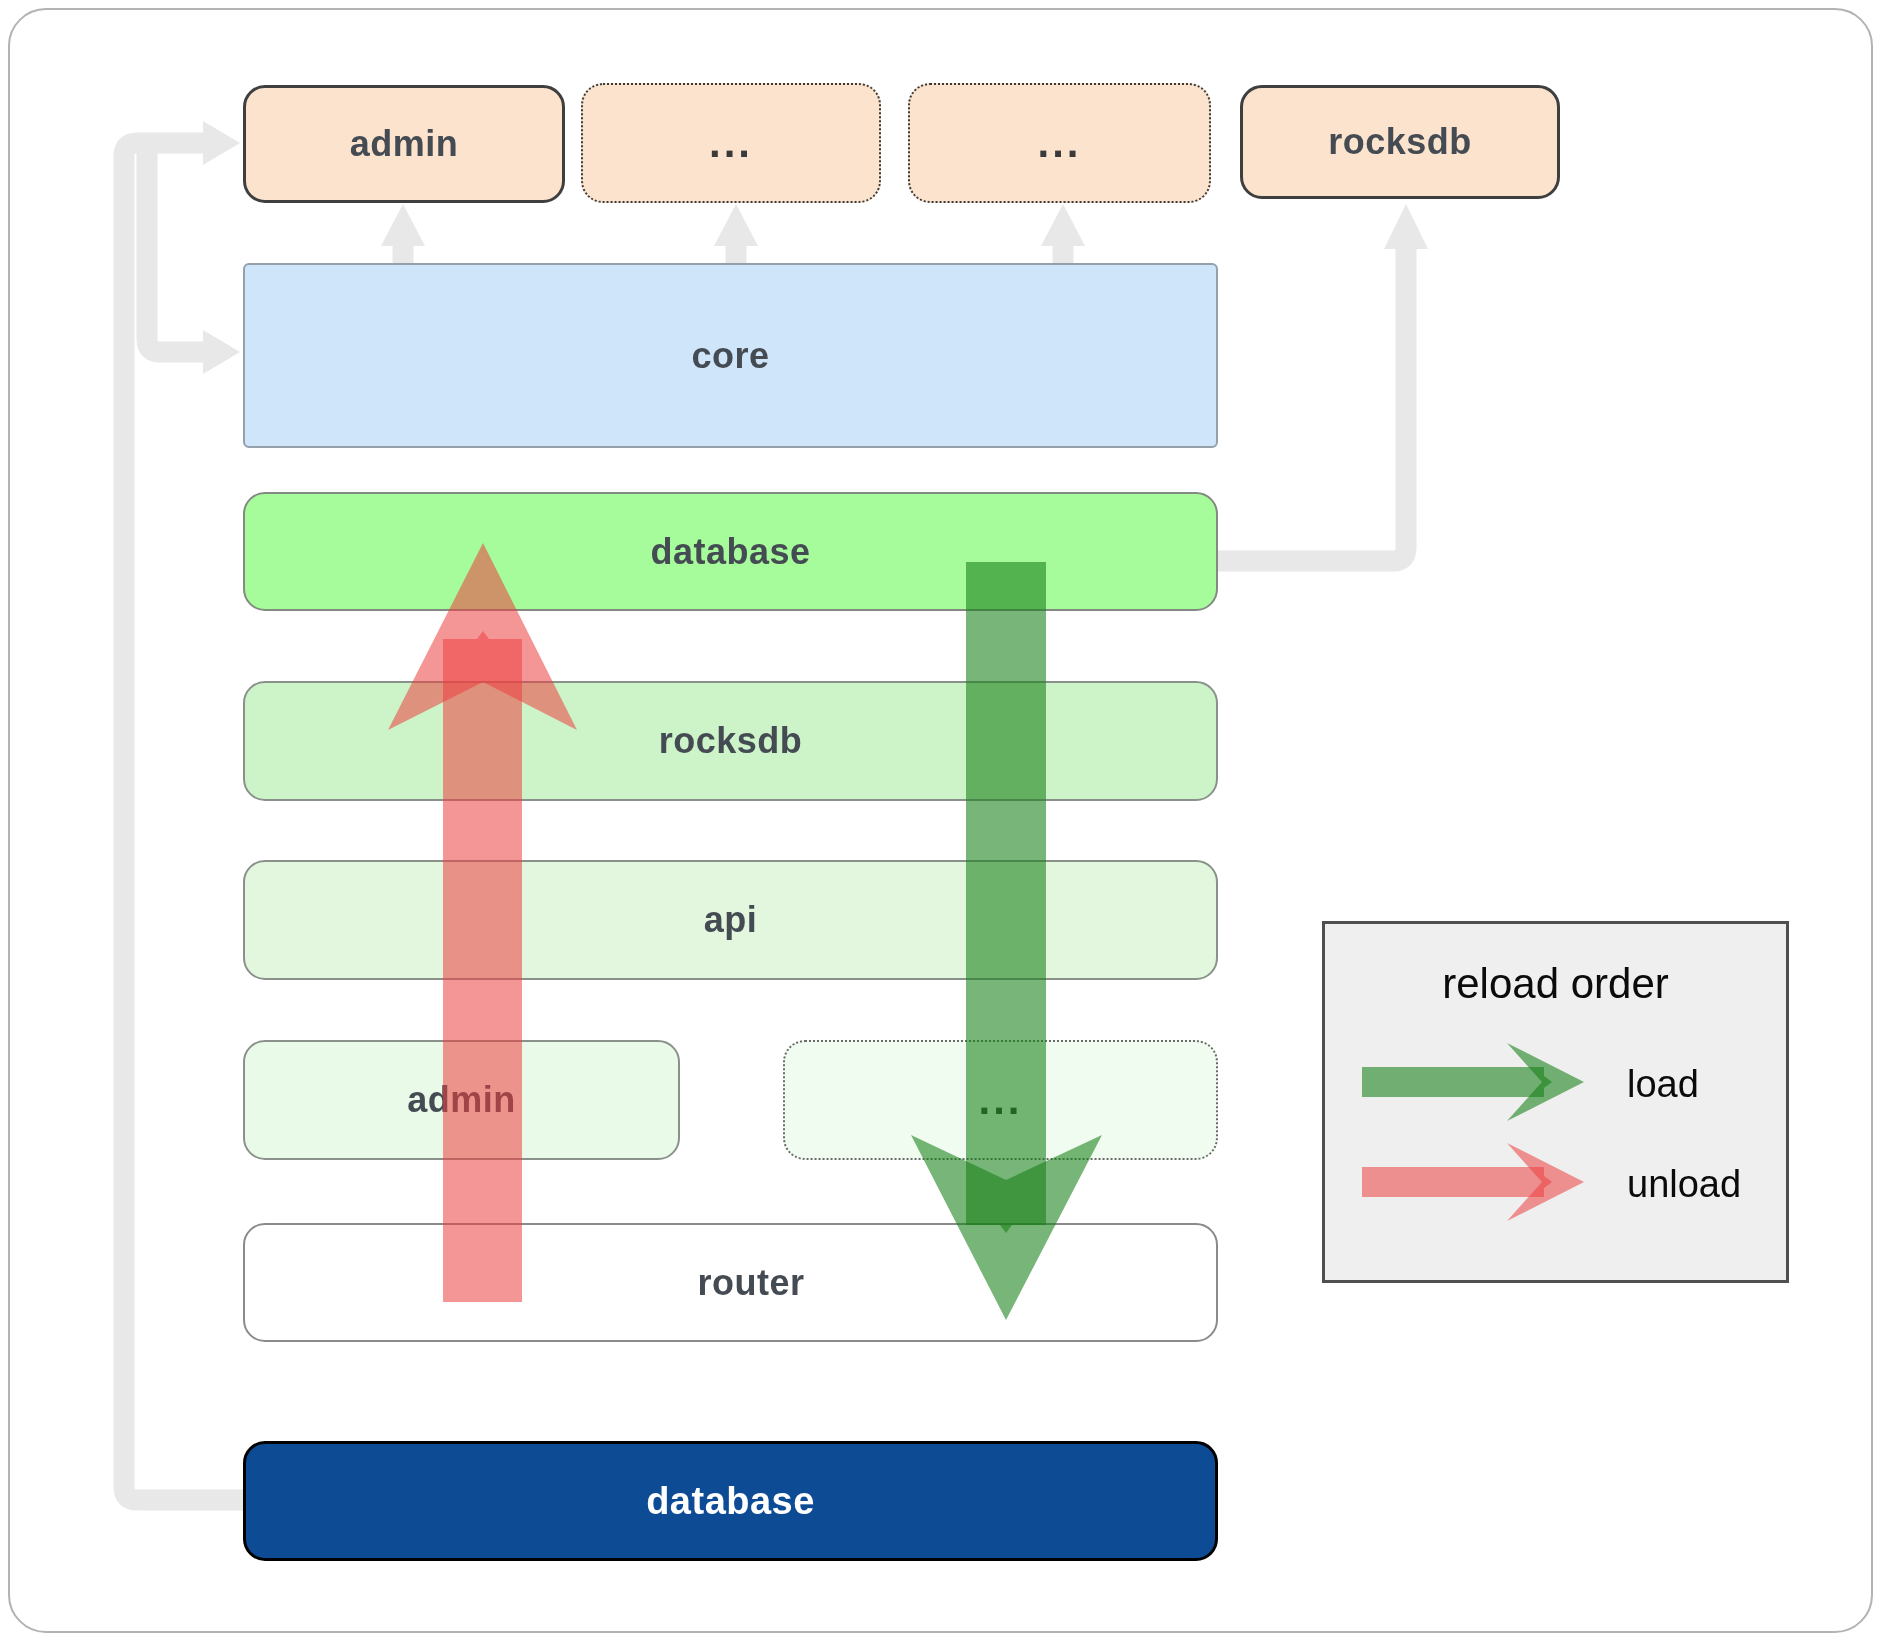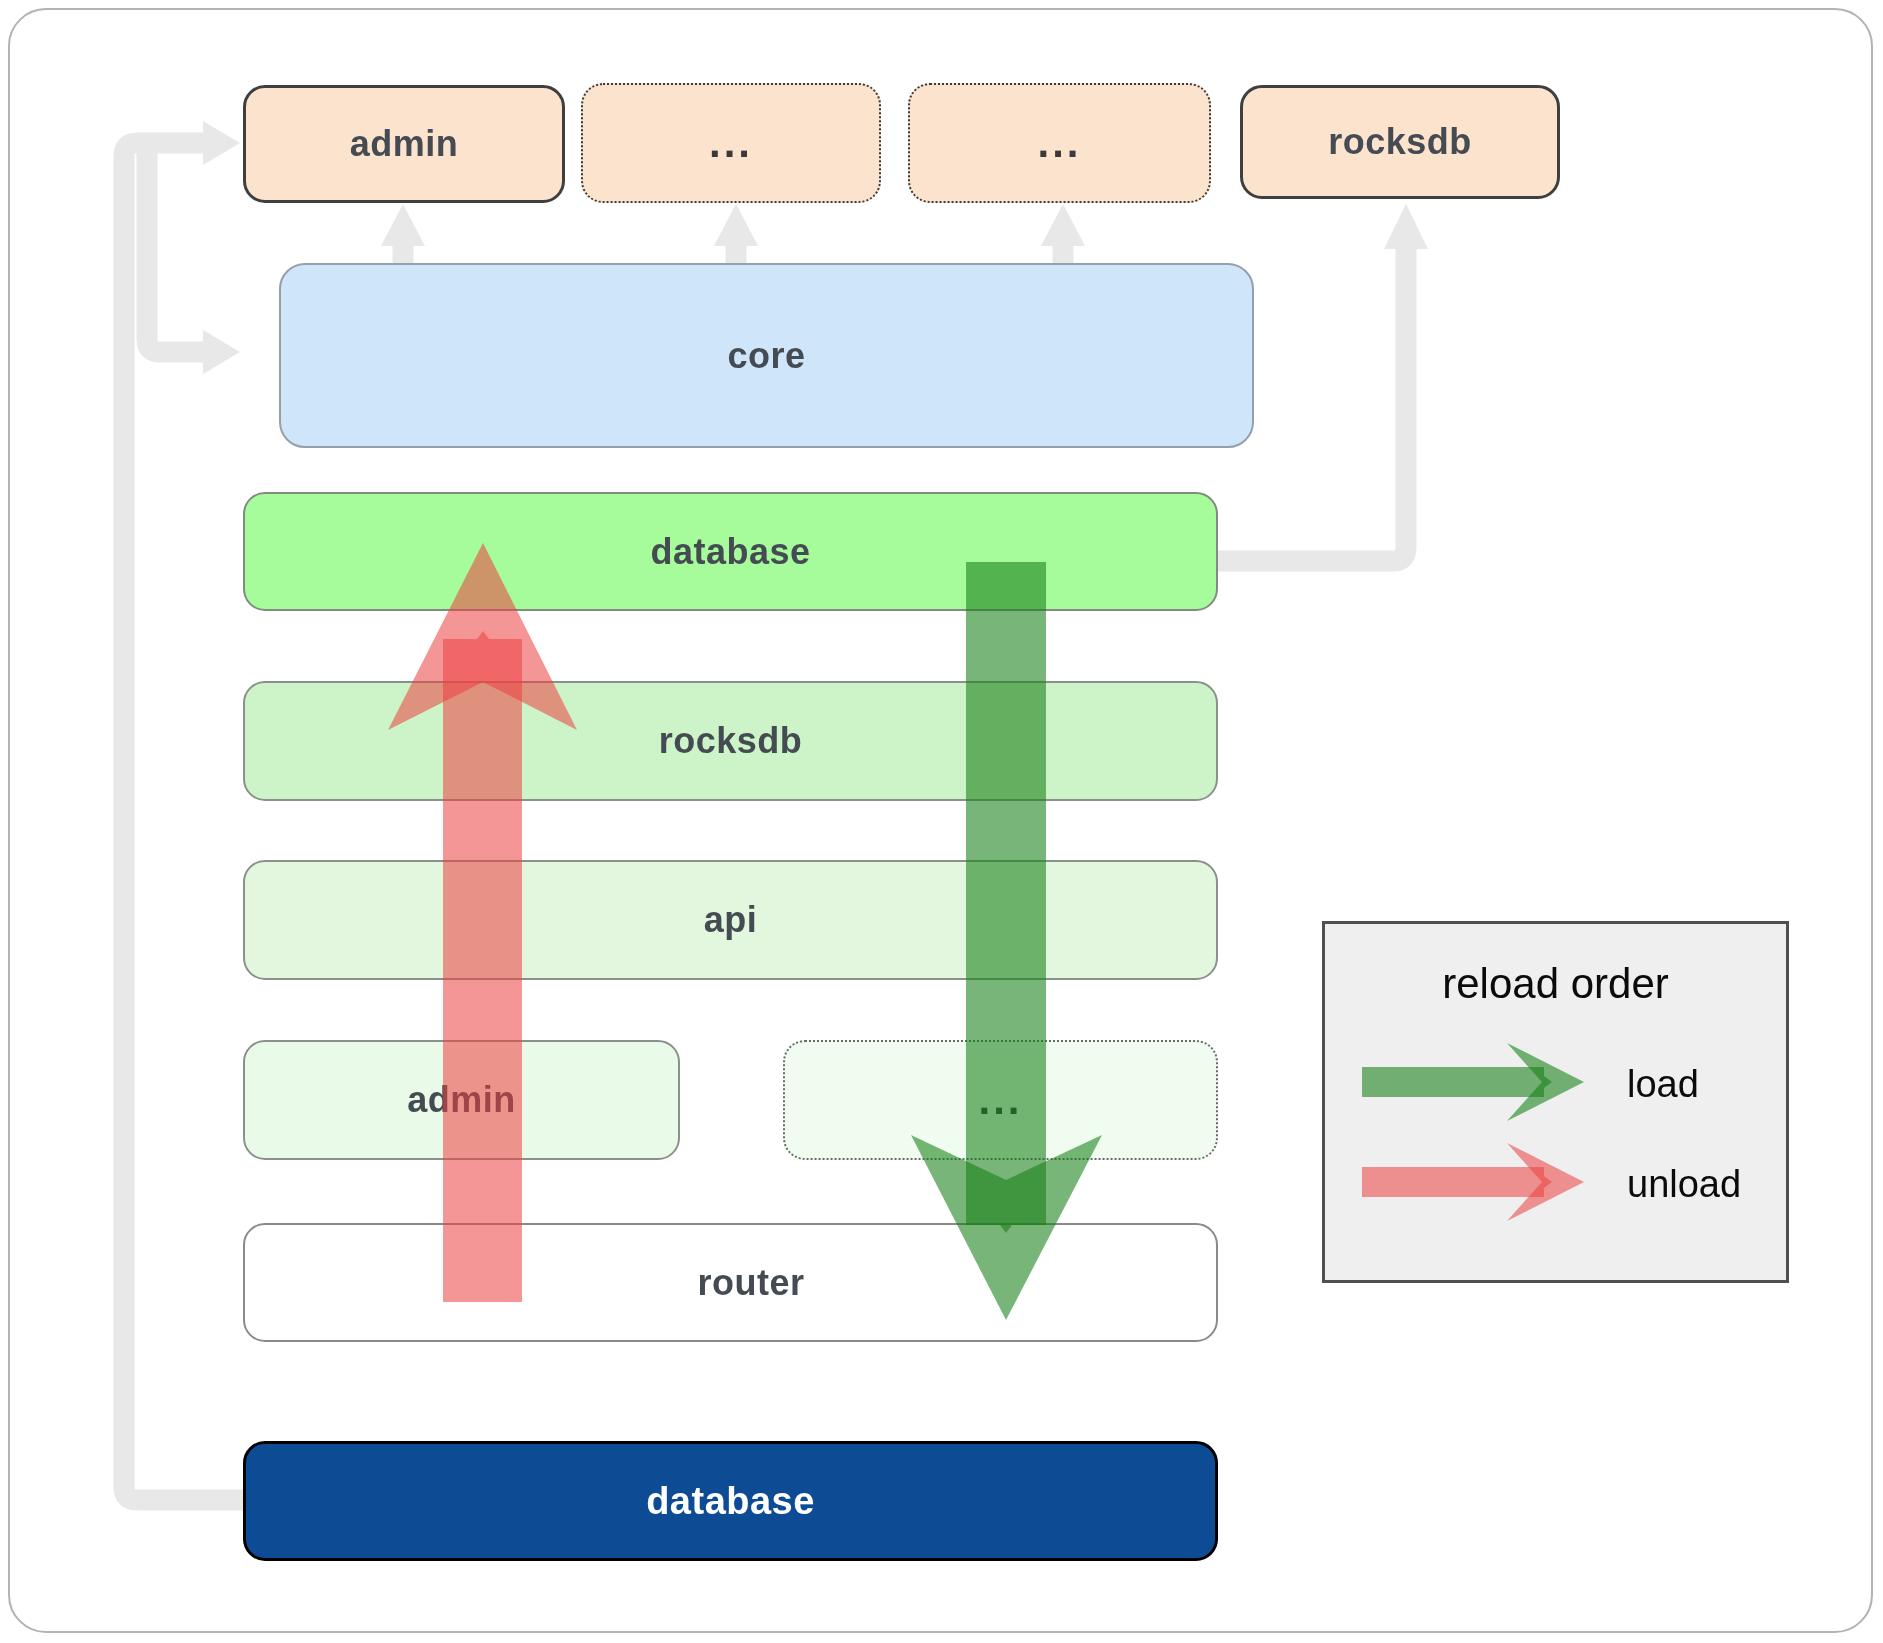--- a/index.html
+++ b/index.html
@@ -14,21 +14,21 @@
               pointer-events:none; }
   #svg-under { z-index:1; }
   #svg-over  { z-index:5; }
 
   .box { position:absolute; display:flex; align-items:center; justify-content:center;
          box-sizing:border-box; font-size:36px; font-weight:600; color:#454b52;
          z-index:2; letter-spacing:0.5px; }
   .r22 { border-radius:22px; }
   .peach  { background:#fbe3cd; border:3px solid #3f3f3f; }
   .peach-dotted { background:#fbe3cd; border:2px dotted #3a3a3a; }
-  .blue   { background:#cfe5fa; border:2px solid #95a0ab; border-radius:26px;margin-left:36px; }
+  .blue   { background:#cfe5fa; border:2px solid #95a0ab; border-radius:6px; }
   .green1 { background:#a6fb9b; border:2px solid #828a82; }
   .green2 { background:#cdf4c8; border:2px solid #8a918a; }
   .green3 { background:#e2f7de; border:2px solid #8a918a;text-align:center; }
   .green4 { background:#eafae8; border:2px solid #8a918a; }
   .green5-dotted { background:#f0fcf0; border:2px dotted #6a6a6a; }
   .white  { background:#ffffff; border:2px solid #8a8a8a; }
   .navy   { background:#0d4c94; border:3px solid #000000; color:#ffffff;
             font-weight:700; font-size:38px; }
 
   .dots { font-size:42px; font-weight:700; color:#3a3a3a; letter-spacing:3px; }

